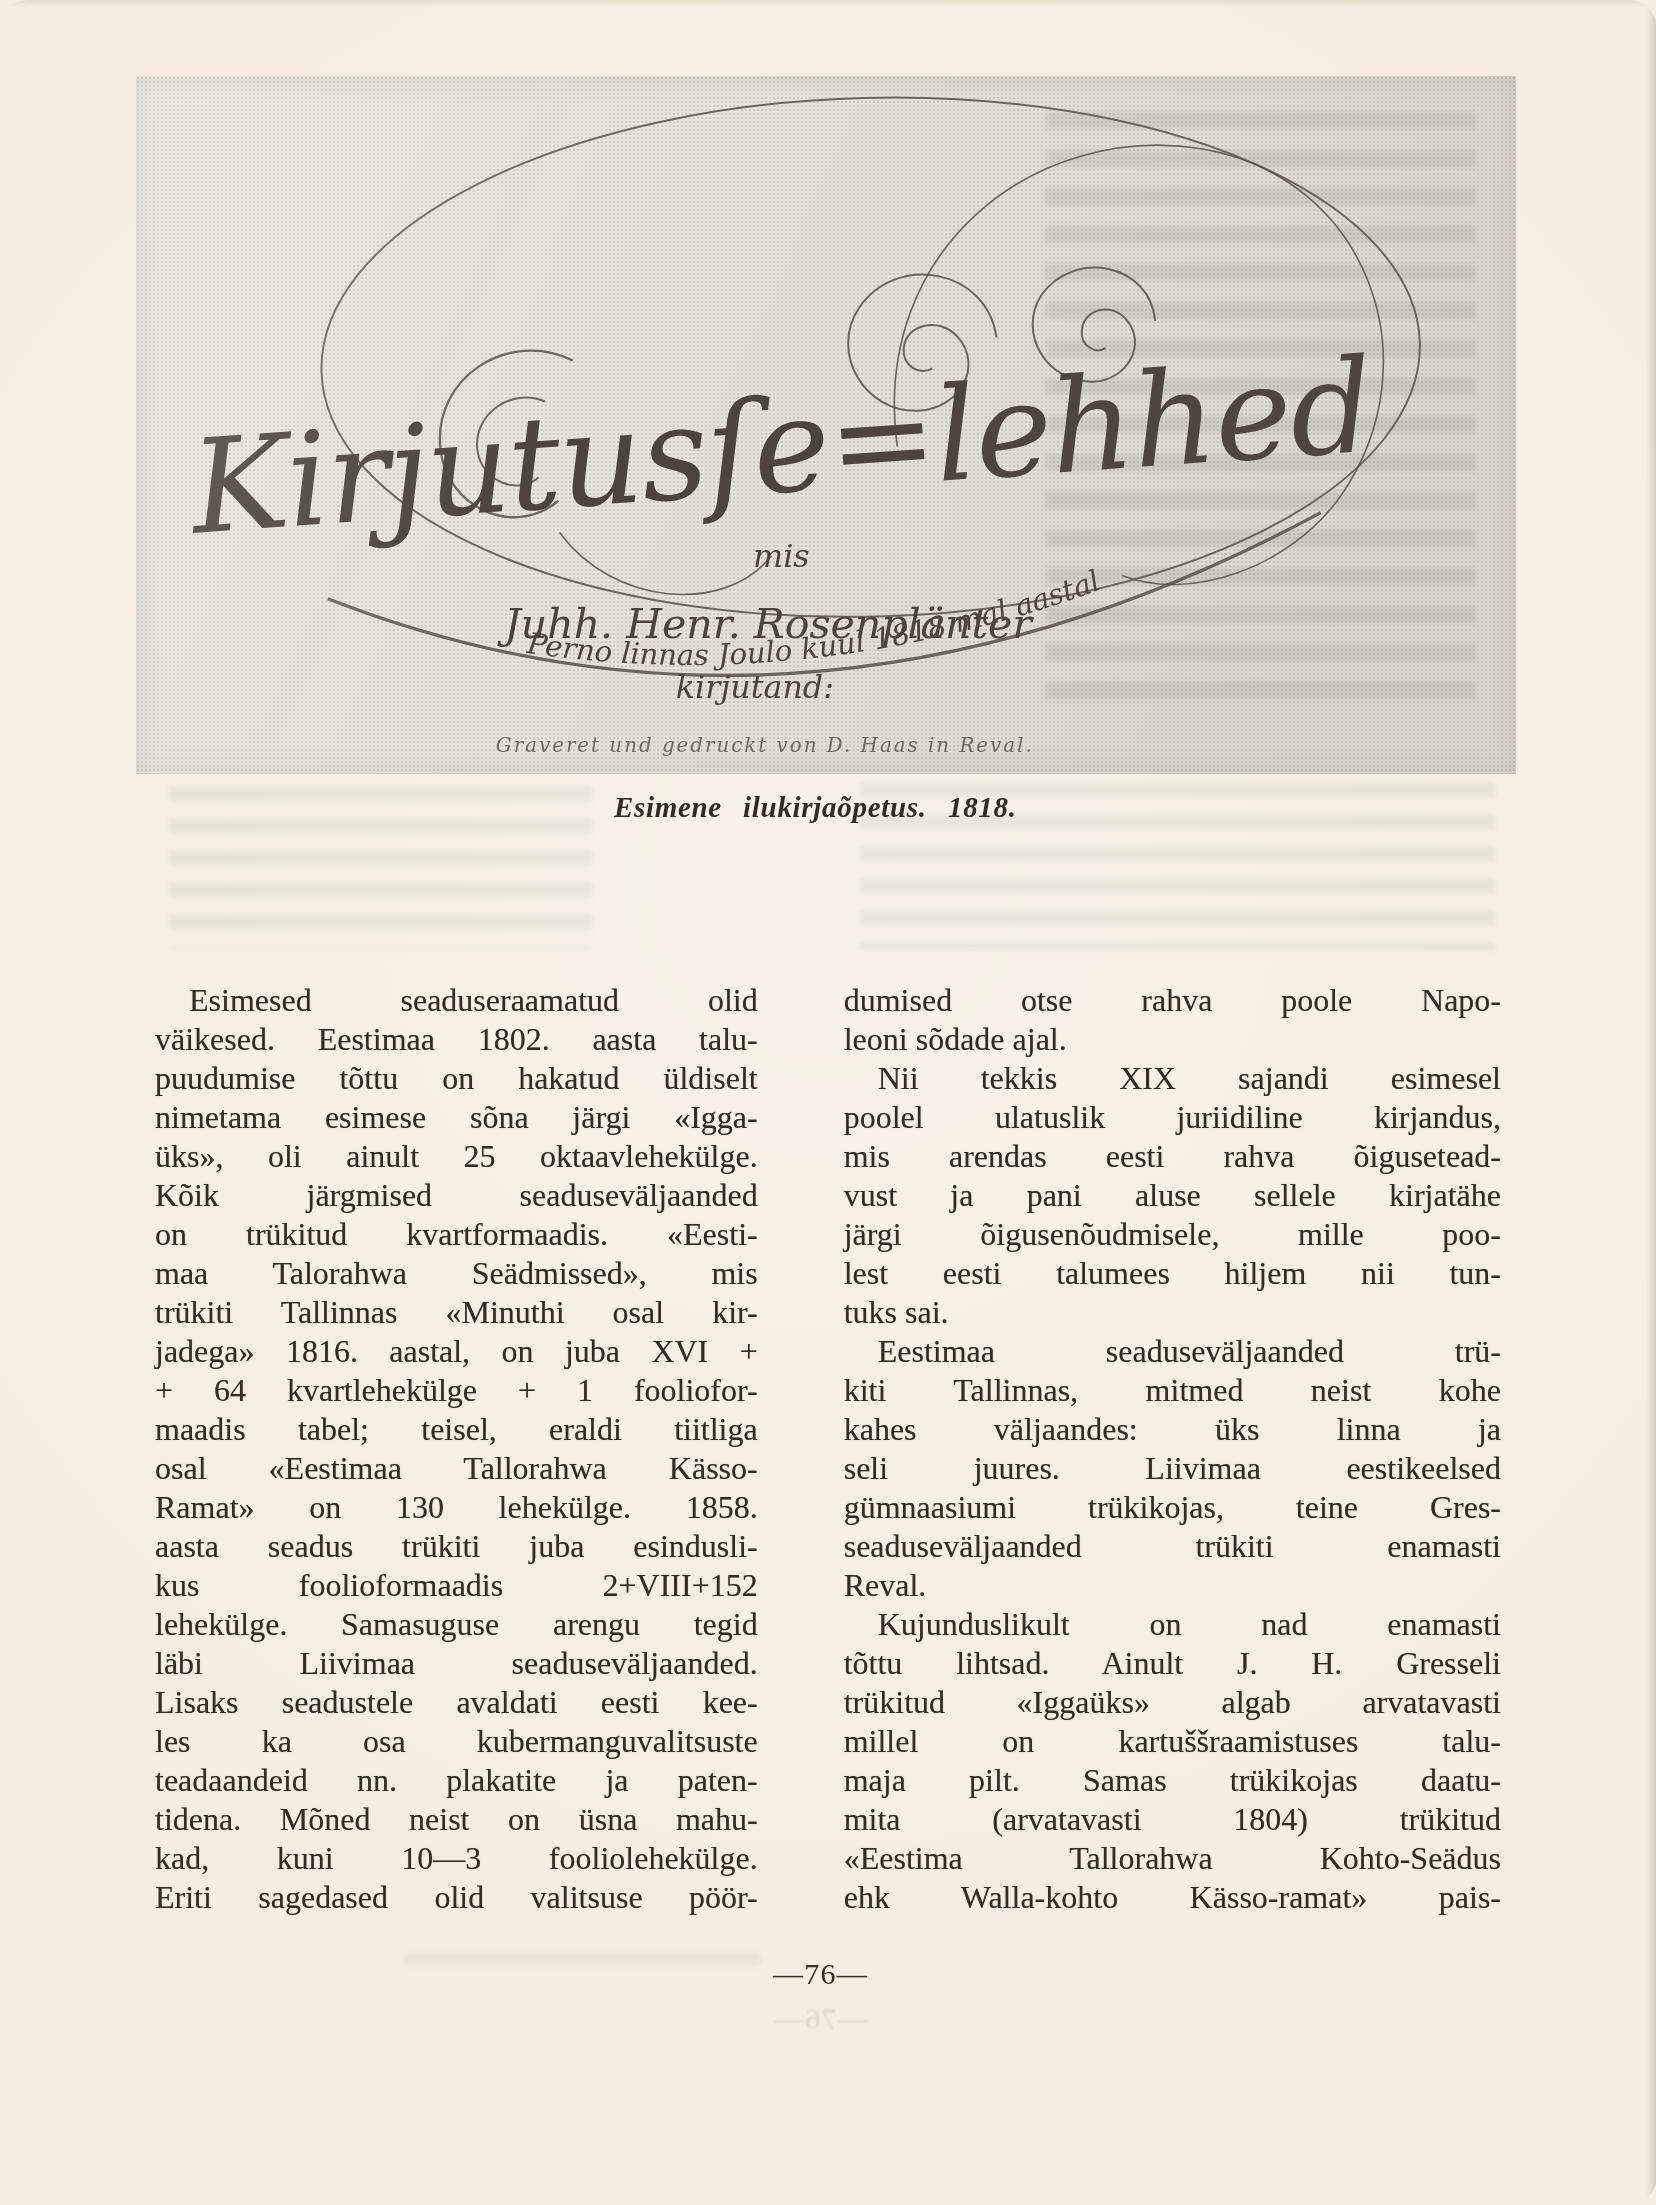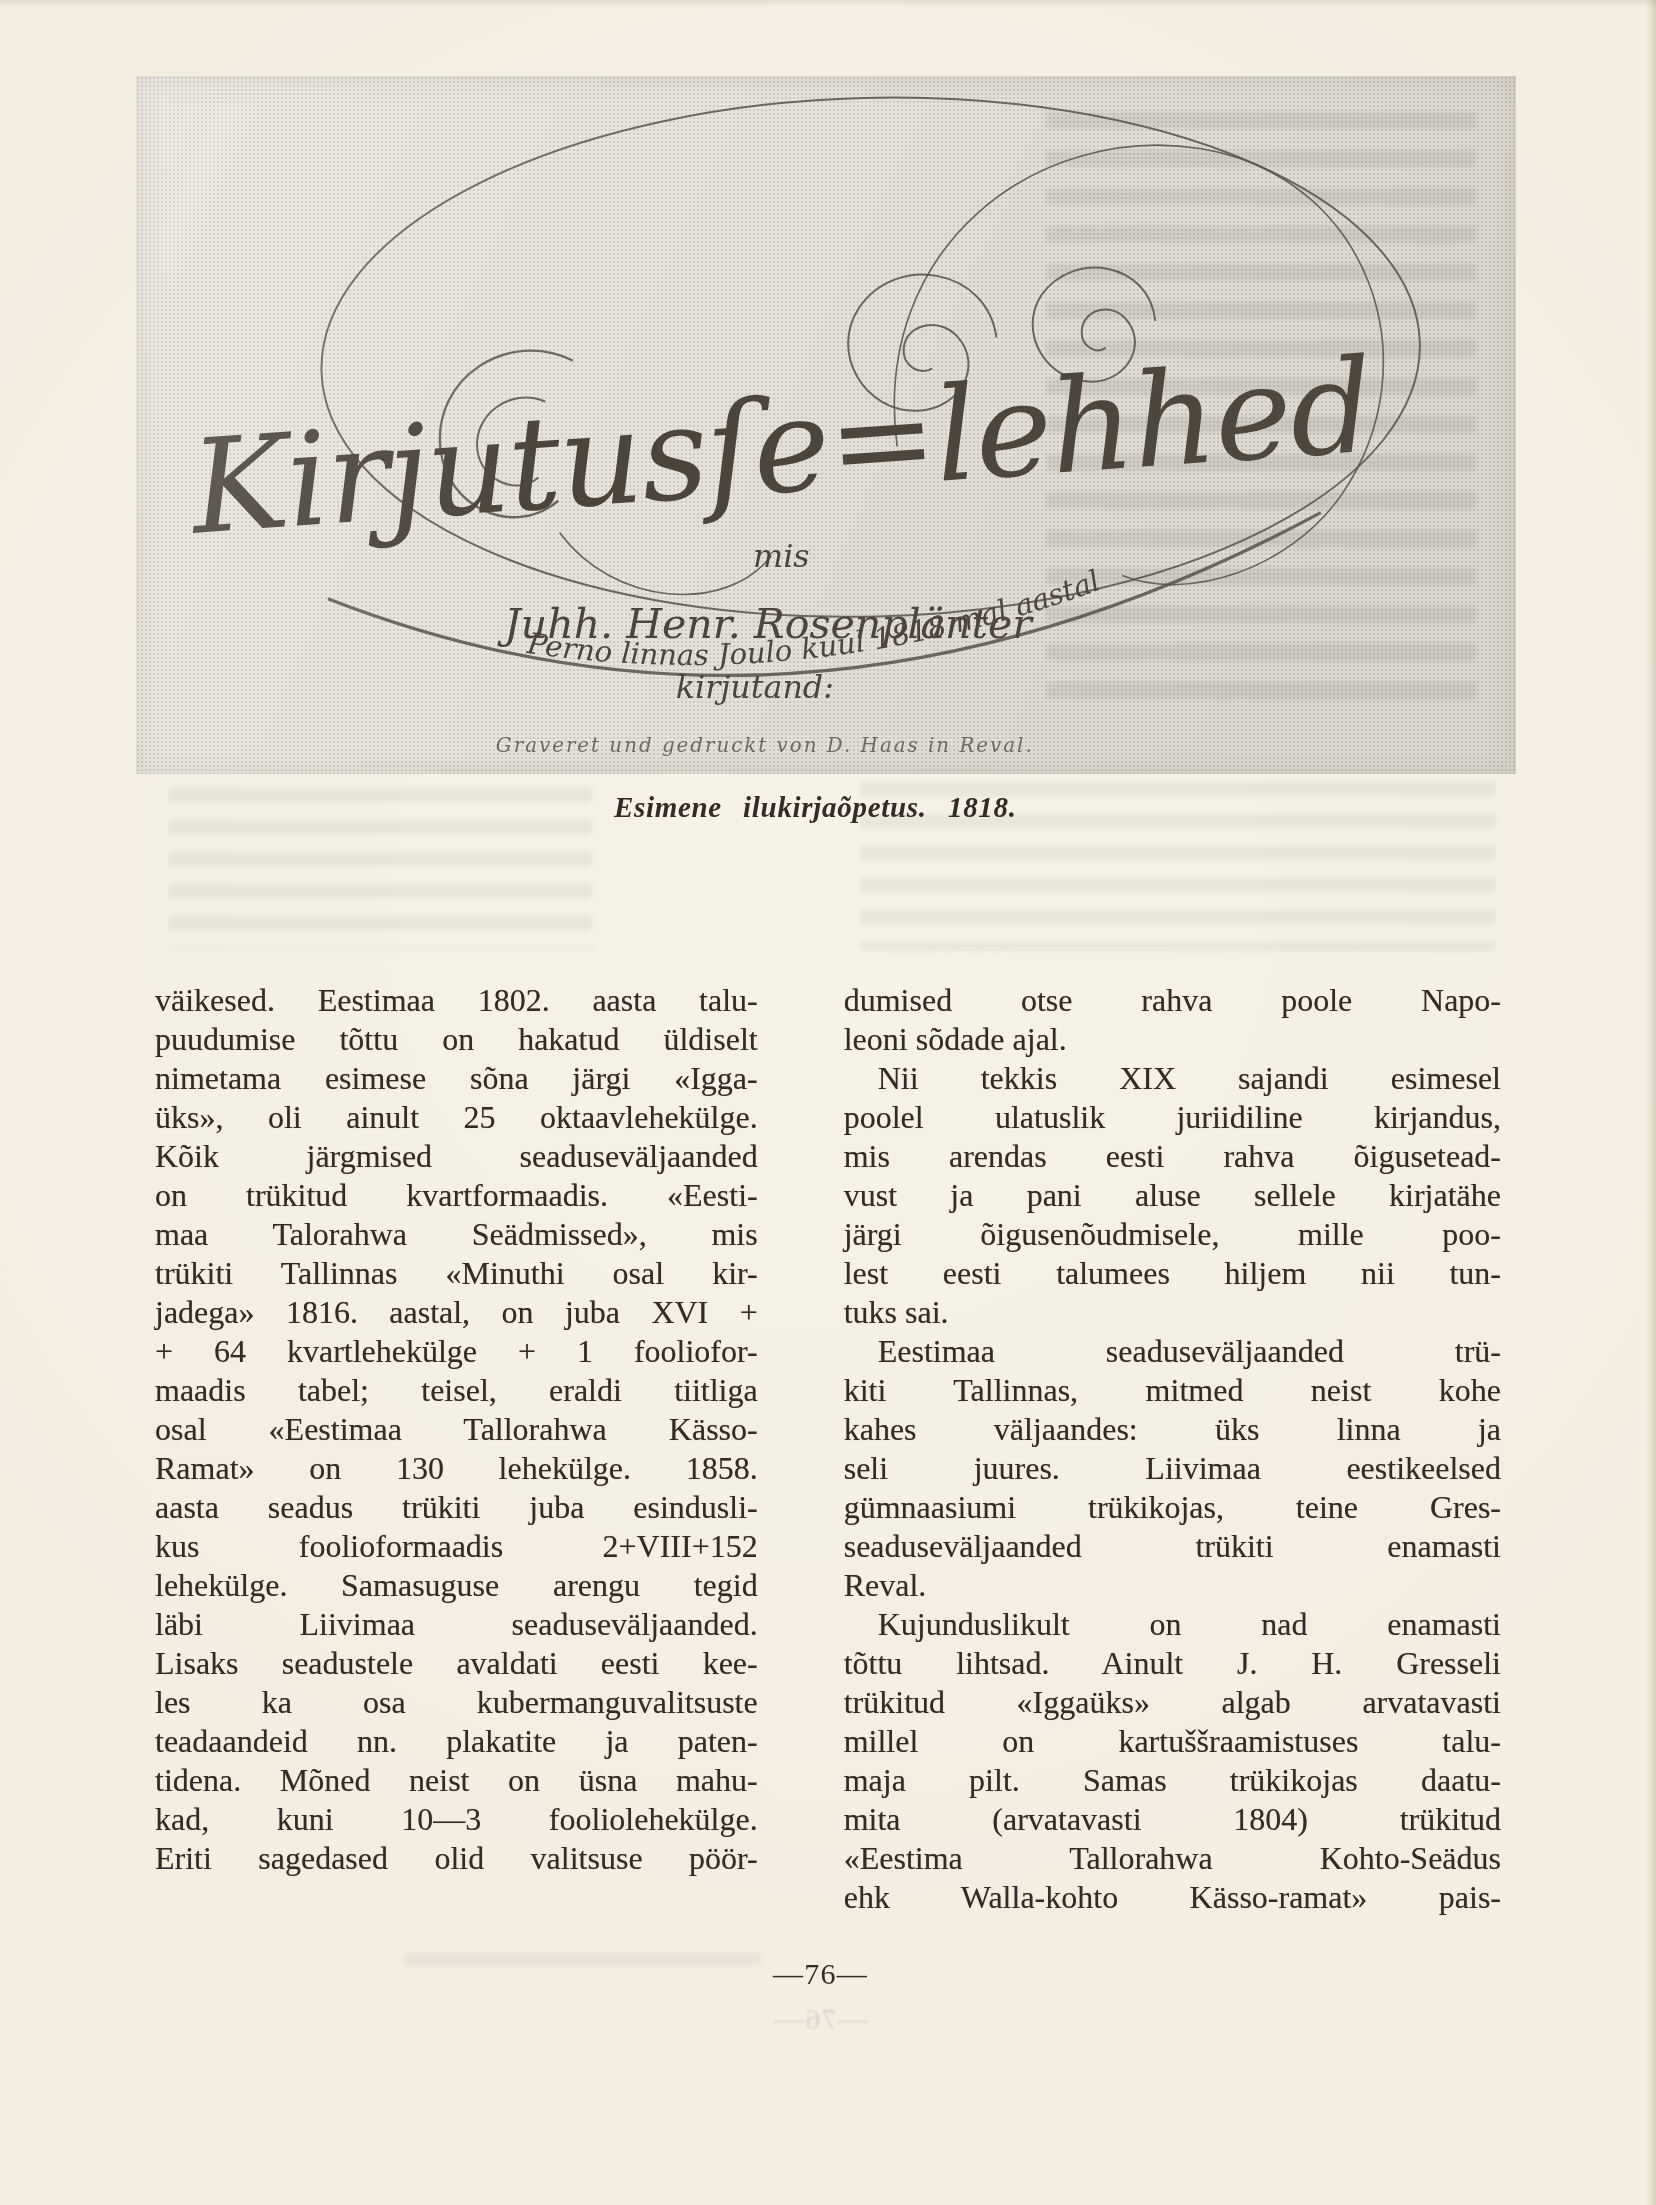--- a/index.html
+++ b/index.html
@@ -11,20 +11,21 @@
   }
   *{box-sizing:border-box;}
   html,body{margin:0;padding:0;}
   body{background:var(--paper);font-family:"Liberation Serif",serif;}
   .page{
     position:relative;width:1657px;height:2205px;margin:0 auto;
     background:
       radial-gradient(circle at 50% 40%, rgba(255,255,255,.25), transparent 70%),
       var(--paper);
     overflow:hidden;
+    border-radius:29px;
   }
   .page-edge-right{
     position:absolute;right:0;top:0;width:10.6px;height:100%;
     background:linear-gradient(to left, rgba(150,138,110,.35), transparent);
   }
   .page-edge-top{
     position:absolute;left:0;top:0;width:100%;height:6.6px;
     background:linear-gradient(to bottom, rgba(150,138,110,.18), transparent);
   }
 
@@ -158,20 +159,21 @@
   </figure>
 
   <div class="ghost-below ghost-below-left"></div>
   <div class="ghost-below ghost-below-right"></div>
 
   <div class="caption">Esimene ilukirjaõpetus. 1818.</div>
 
   <main class="columns">
     <div class="col col-left">
 
+    <p class="line indent">Esimesed seaduseraamatud olid</p>
         <p class="line">väikesed. Eestimaa 1802. aasta talu-</p>
         <p class="line">puudumise tõttu on hakatud üldiselt</p>
         <p class="line">nimetama esimese sõna järgi «Igga-</p>
         <p class="line">üks», oli ainult 25 oktaavlehekülge.</p>
         <p class="line">Kõik järgmised seaduseväljaanded</p>
         <p class="line">on trükitud kvartformaadis. «Eesti-</p>
         <p class="line">maa Talorahwa Seädmissed», mis</p>
         <p class="line">trükiti Tallinnas «Minuthi osal kir-</p>
         <p class="line">jadega» 1816. aastal, on juba XVI +</p>
         <p class="line">+ 64 kvartlehekülge + 1 fooliofor-</p>

